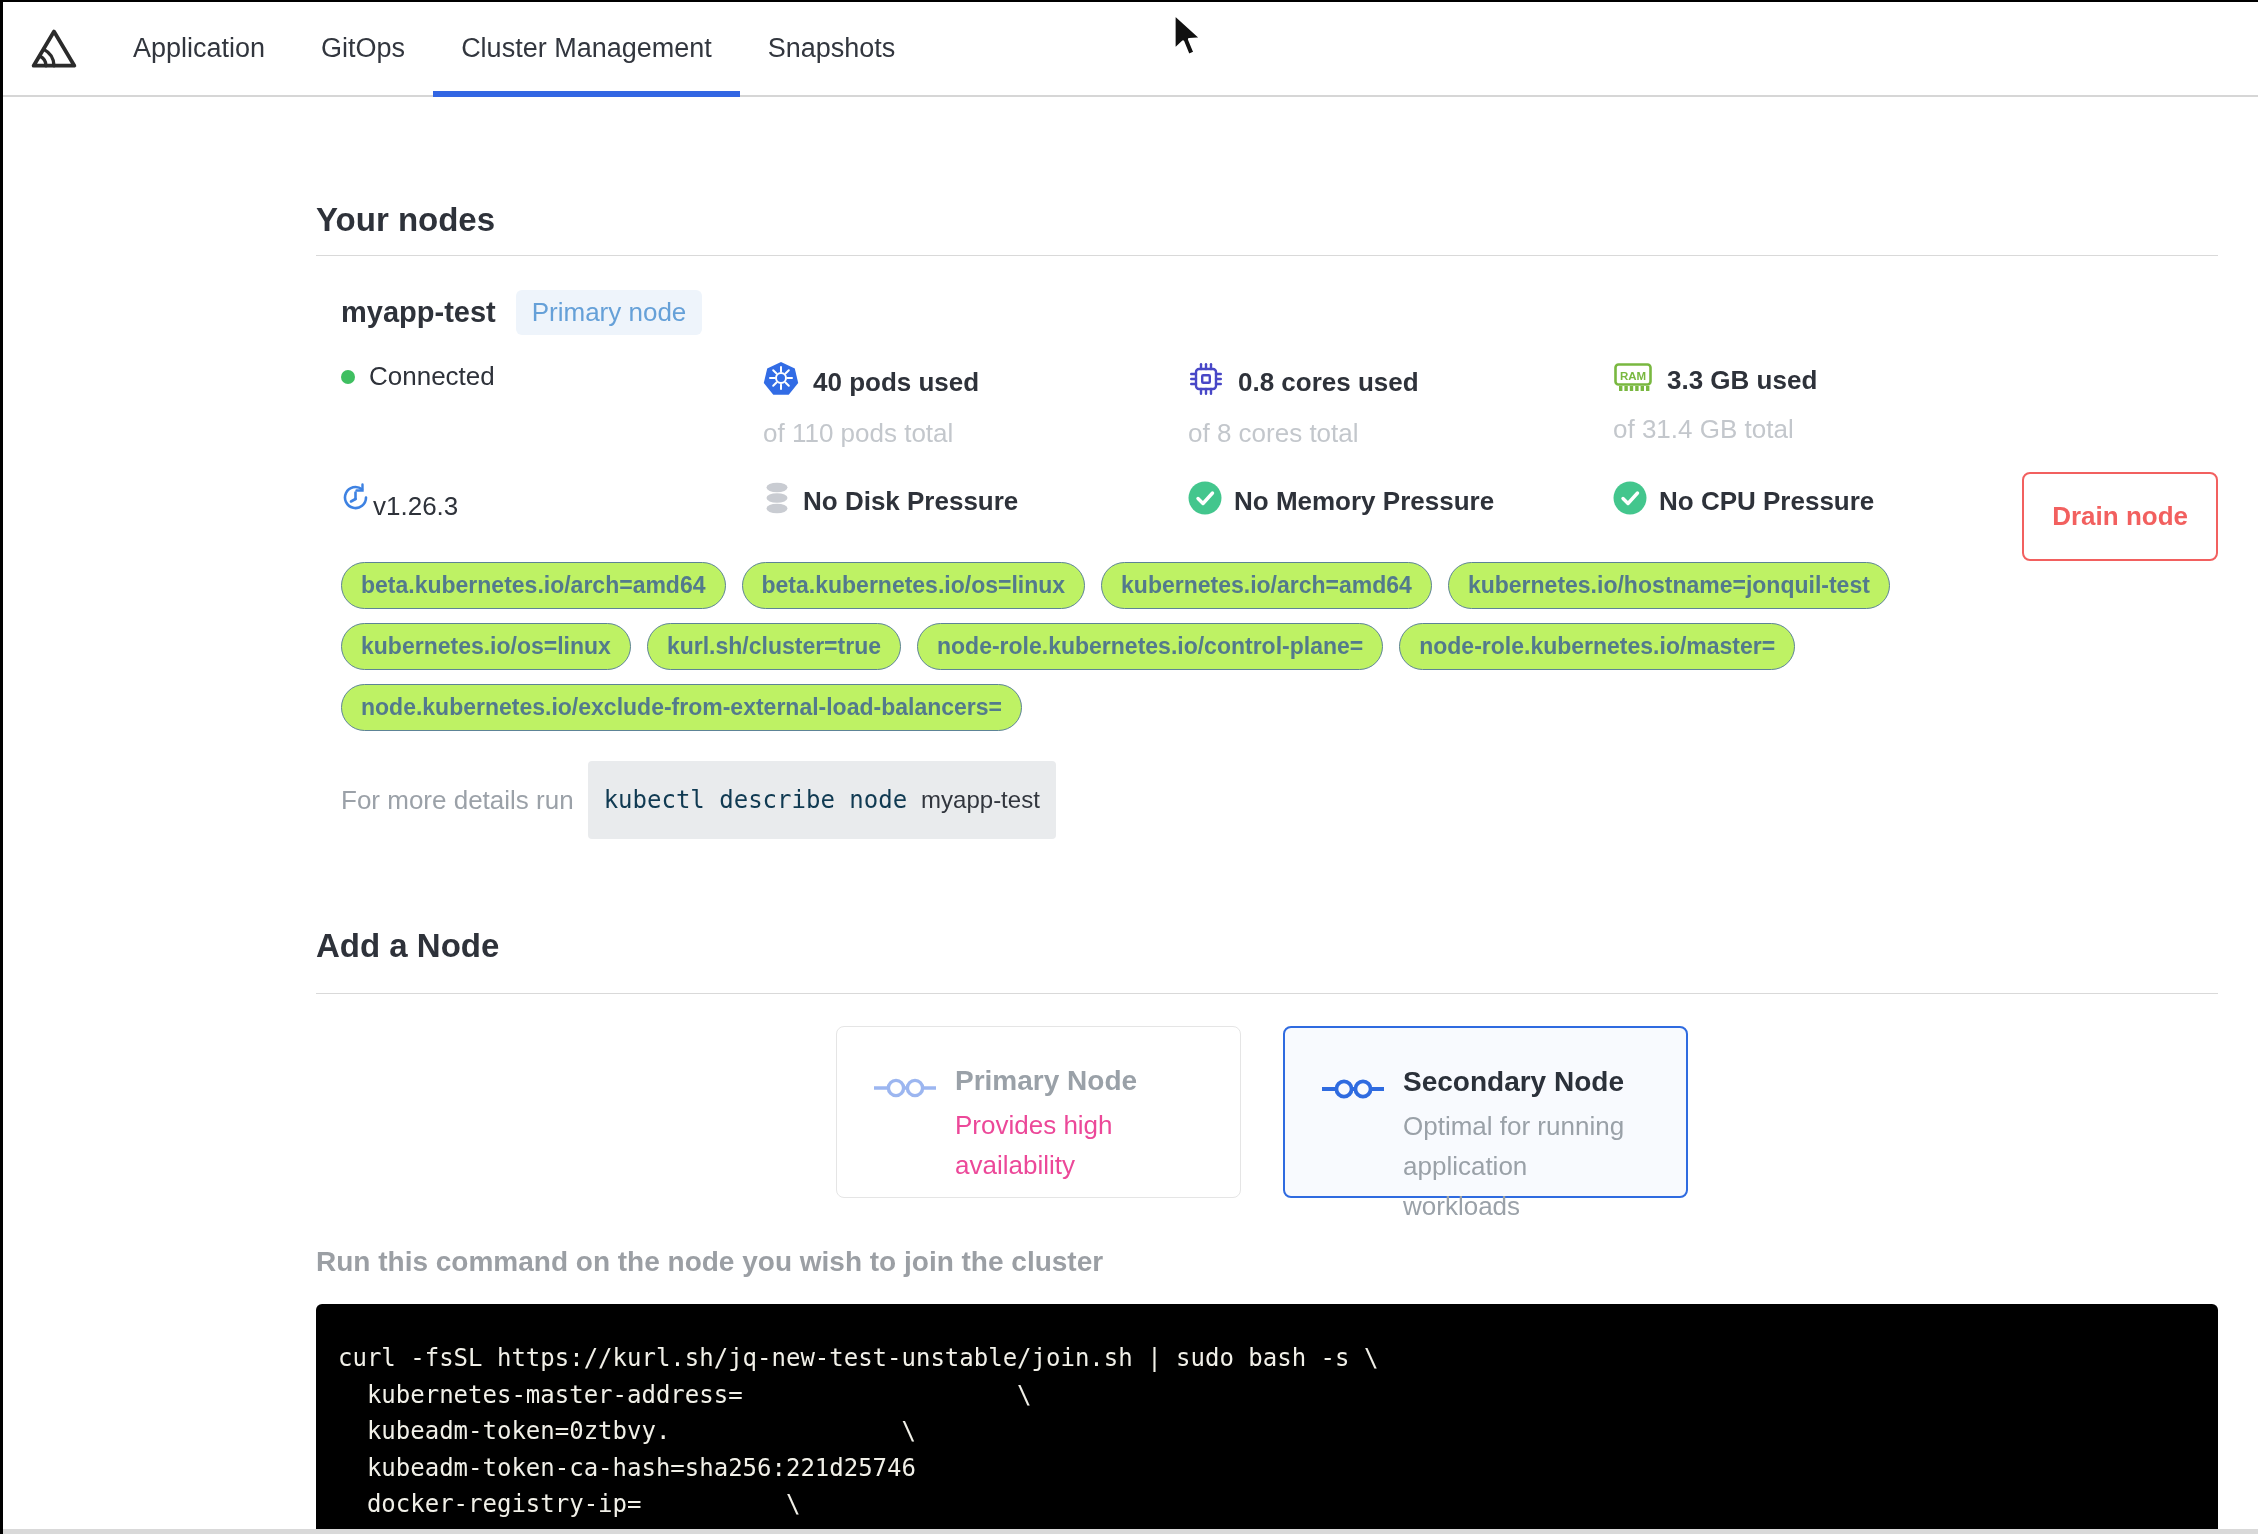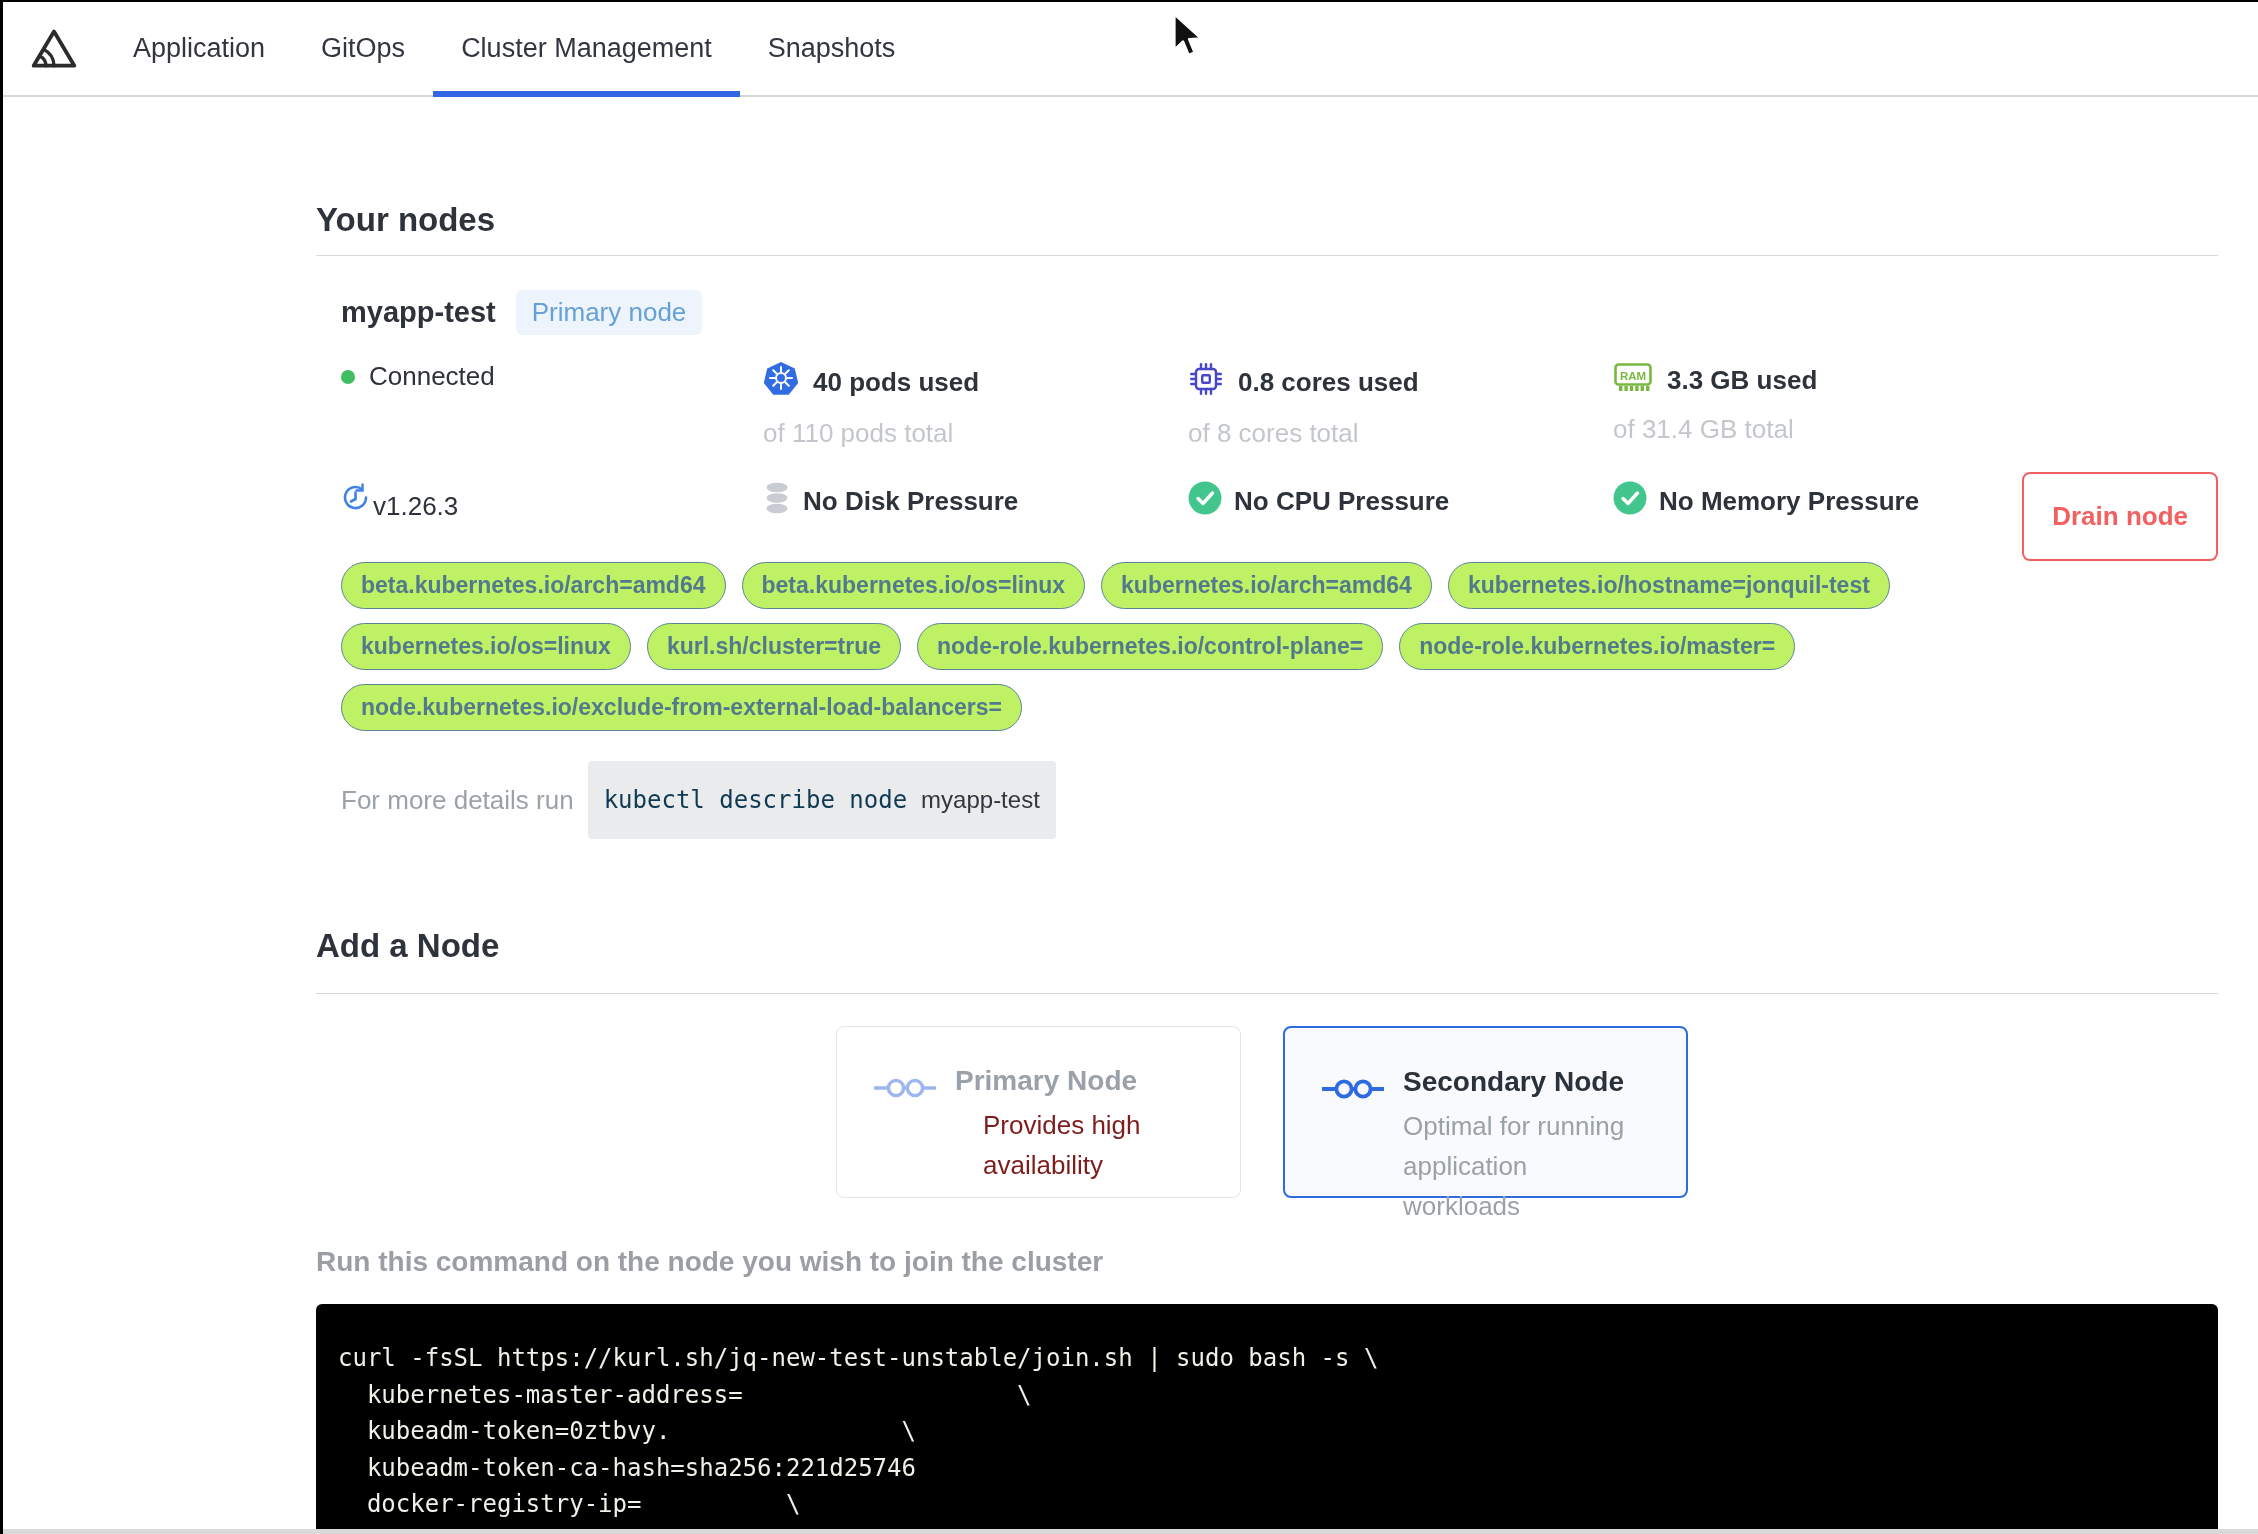--- a/index.html
+++ b/index.html
@@ -88,21 +88,21 @@
     padding: 38px 0 0 36px;
     display: flex; gap: 18px; align-items: flex-start;
     cursor: pointer; background: #fff;
   }
   .option-card.disabled { border: 1.5px solid #e5e5e5; }
   .option-card.selected { border: 2px solid #2f6be0; background: #f8fafe; }
   .opt-title { font-size: 28px; font-weight: 700; }
   .option-card.disabled .opt-title { color: #9aa1a8; }
   .option-card.selected .opt-title { color: #2b313a; }
   .opt-desc { margin-top: 8px; font-size: 26px; line-height: 40px; max-width: 242px; }
-  .option-card.disabled .opt-desc { color: #7f1d1d; margin-left: 28px; }
+  .option-card.disabled .opt-desc { color: #ec4899; }
   .option-card.selected .opt-desc { color: #9aa1a8; }
   .opt-icon { margin-top: 10px; flex: 0 0 auto; }
   .instruction { margin: 48px 0 0 0; font-size: 28px; font-weight: 700; color: #9b9fa4; }
   .terminal {
     margin-top: 26px; width: 1902px;
     background: #000; border-radius: 6px;
     padding: 36px 30px 46px 22px;
     font-family: "DejaVu Sans Mono", monospace;
     font-size: 24px; line-height: 36.5px; color: #f1f0e8;
   }
@@ -252,30 +252,30 @@
           </span>
           <span>No Disk Pressure</span>
         </div>
         <div class="cond">
           <span>
             <svg width="34" height="34" viewBox="0 0 34 34">
               <circle cx="17" cy="17" r="16.5" fill="#43c68d"></circle>
               <path d="M10 17.5 l5 5 9.5 -10.5" stroke="#fff" stroke-width="3.4" fill="none" stroke-linecap="round" stroke-linejoin="round"></path>
             </svg>
           </span>
-          <span>No CPU Pressure</span>
+          <span>No Memory Pressure</span>
         </div>
         <div class="cond">
           <span>
             <svg width="34" height="34" viewBox="0 0 34 34">
               <circle cx="17" cy="17" r="16.5" fill="#43c68d"></circle>
               <path d="M10 17.5 l5 5 9.5 -10.5" stroke="#fff" stroke-width="3.4" fill="none" stroke-linecap="round" stroke-linejoin="round"></path>
             </svg>
           </span>
-          <span>No Memory Pressure</span>
+          <span>No CPU Pressure</span>
         </div>
       </div>
 
       <div class="chips">
         <span class="chip">beta.kubernetes.io/arch=amd64</span>
         <span class="chip">beta.kubernetes.io/os=linux</span>
         <span class="chip">kubernetes.io/arch=amd64</span>
         <span class="chip">kubernetes.io/hostname=jonquil-test</span>
         <span class="chip">kubernetes.io/os=linux</span>
         <span class="chip">kurl.sh/cluster=true</span>

